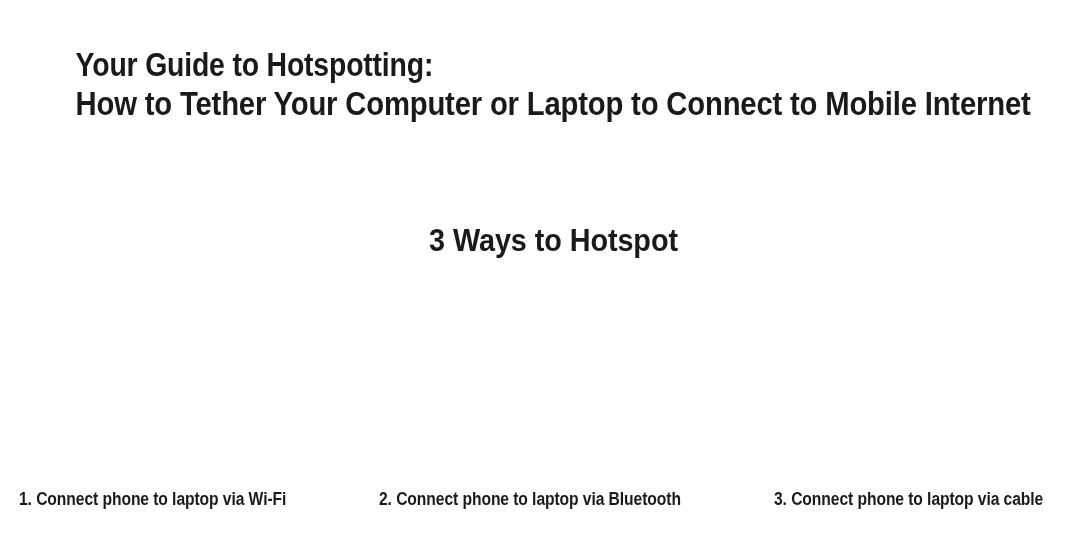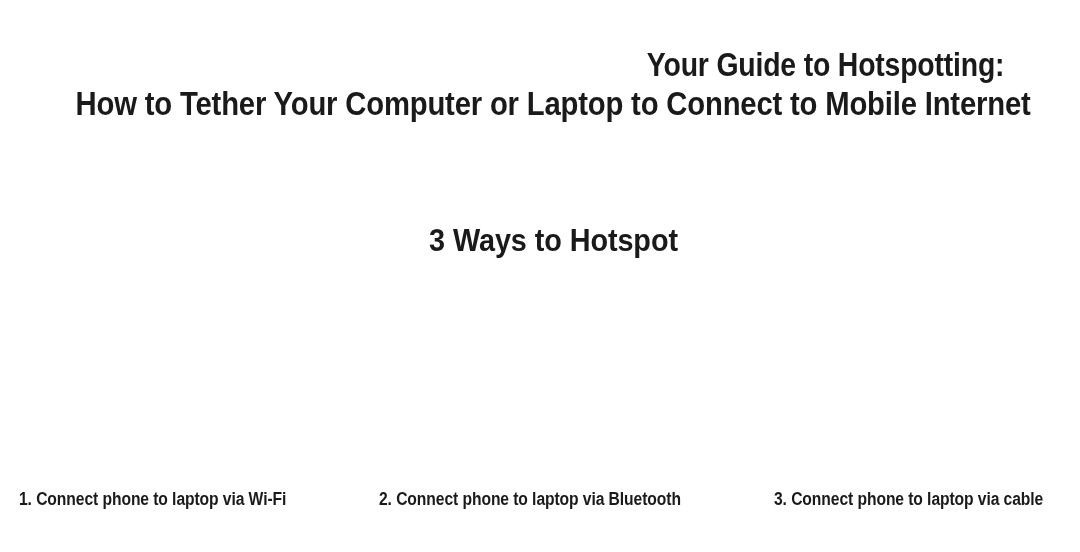--- a/index.html
+++ b/index.html
@@ -22,21 +22,21 @@
     height: 552px;
     background: #ffffff;
   }
 
   
   .title-block {
     position: absolute;
     left: 0;
     top: 46px;
     width: 1080px;
-    text-align: right;
+    text-align: left;
   }
   .title-line {
     display: block;
     font-family: "Liberation Sans", sans-serif;
     font-weight: 700;
     color: #1a1a1a;
     letter-spacing: -0.2px;
     white-space: nowrap;
   }
   .title-line-1 {

